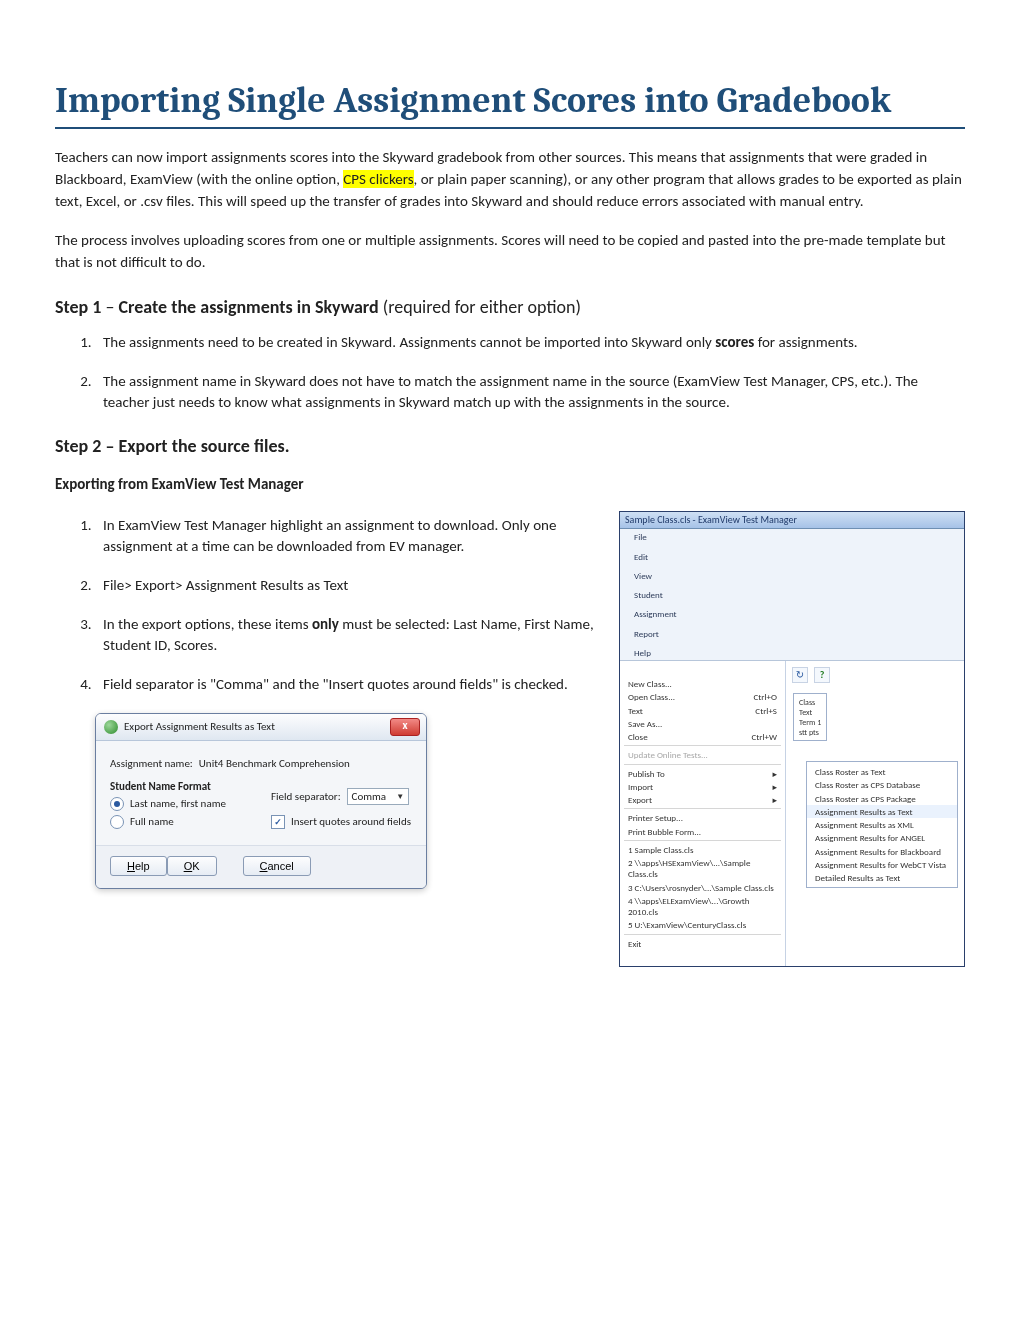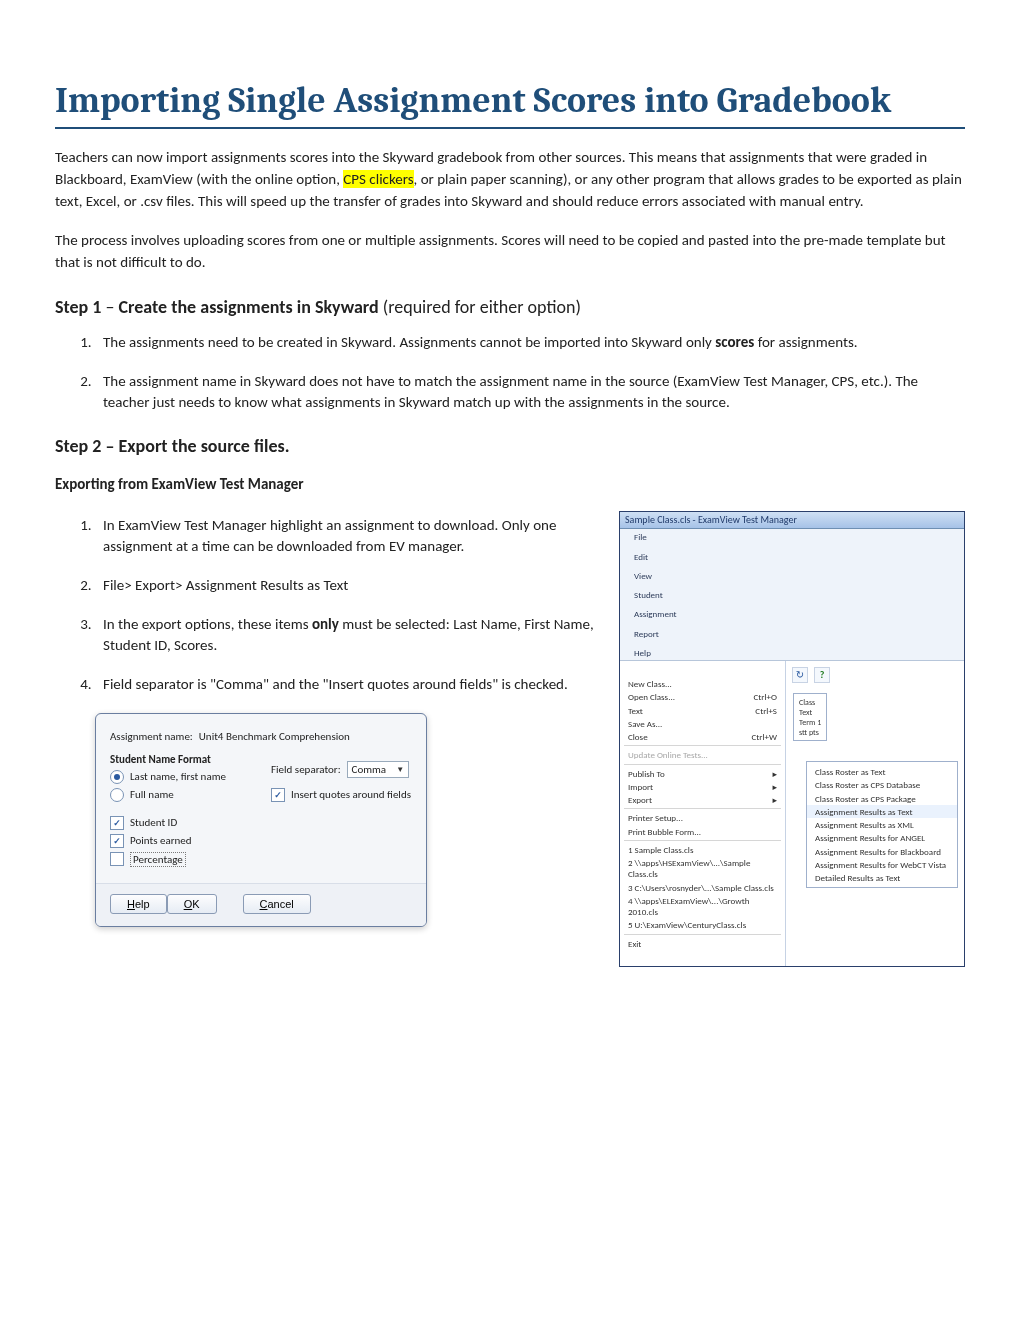--- a/index.html
+++ b/index.html
@@ -278,20 +278,25 @@
     <ol class="numbered">
       <li>In ExamView Test Manager highlight an assignment to download. Only one assignment at a time can be downloaded from EV manager.</li>
       <li>File&gt; Export&gt; Assignment Results as Text</li>
       <li>
         <span>In the export options, these items </span><b>only</b><span> must be selected: Last Name, First Name, Student ID, Scores.</span>
       </li>
       <li>Field separator is "Comma" and the "Insert quotes around fields" is checked.</li>
     </ol>
 
     <div class="dlg">
+      <div class="dlgtitle">
+        <span class="ticon-round"></span>
+        <span>Export Assignment Results as Text</span>
+        <span class="dlgclose">x</span>
+      </div>
       <div class="dlgbody">
         <div class="row">
           <span>Assignment name:</span>
           <span>Unit4 Benchmark Comprehension</span>
         </div>
         <div class="colwrap">
           <div class="coll">
             <div class="row">
                 <label class="bold">Student Name Format</label>
               </div>
@@ -309,34 +314,20 @@
               <span>Field separator:</span>
               <span class="selbox">
                 <span>Comma</span>
                 <span class="tri">▼</span>
               </span>
             </div>
             <div class="row" style="margin-top:10px;">
               <span class="chk on"></span>
               <span>Insert quotes around fields</span>
             </div>
-          </div>
-        </div>
-        <div style="margin-top:10px;">
-          <div class="row">
-            <span class="chk on"></span>
-            <span>Student ID</span>
-          </div>
-          <div class="row">
-            <span class="chk on"></span>
-            <span>Points earned</span>
-          </div>
-          <div class="row">
-            <span class="chk"></span>
-            <span class="dotted">Percentage</span>
           </div>
         </div>
       </div>
       <div class="btnrow">
         <button class="win"><span class="und">H</span><span>elp</span></button>
         <div class="right">
           <button class="win"><span class="und">O</span><span>K</span></button>
           <button class="win"><span class="und">C</span><span>ancel</span></button>
         </div>
       </div>

